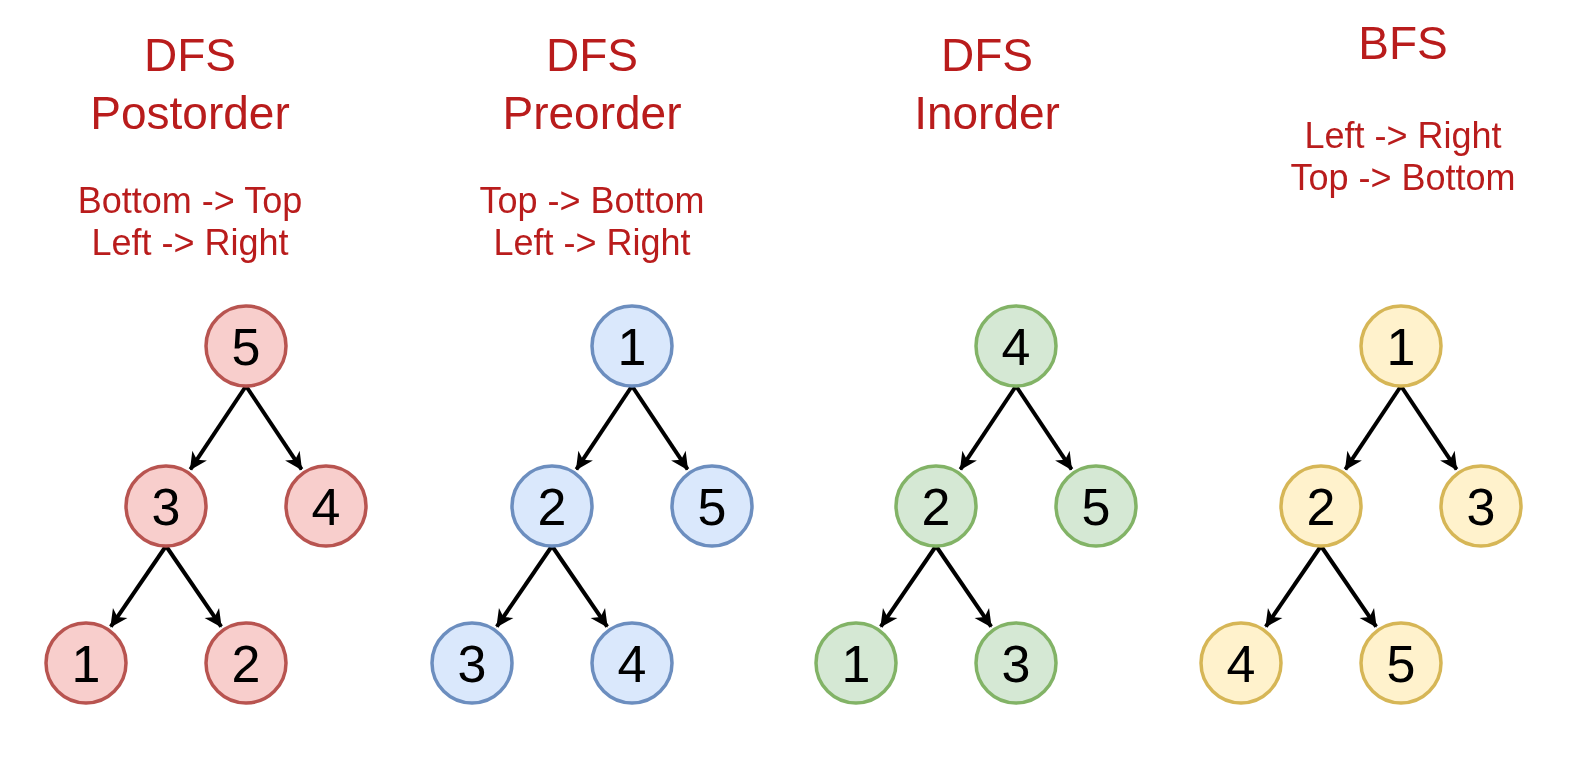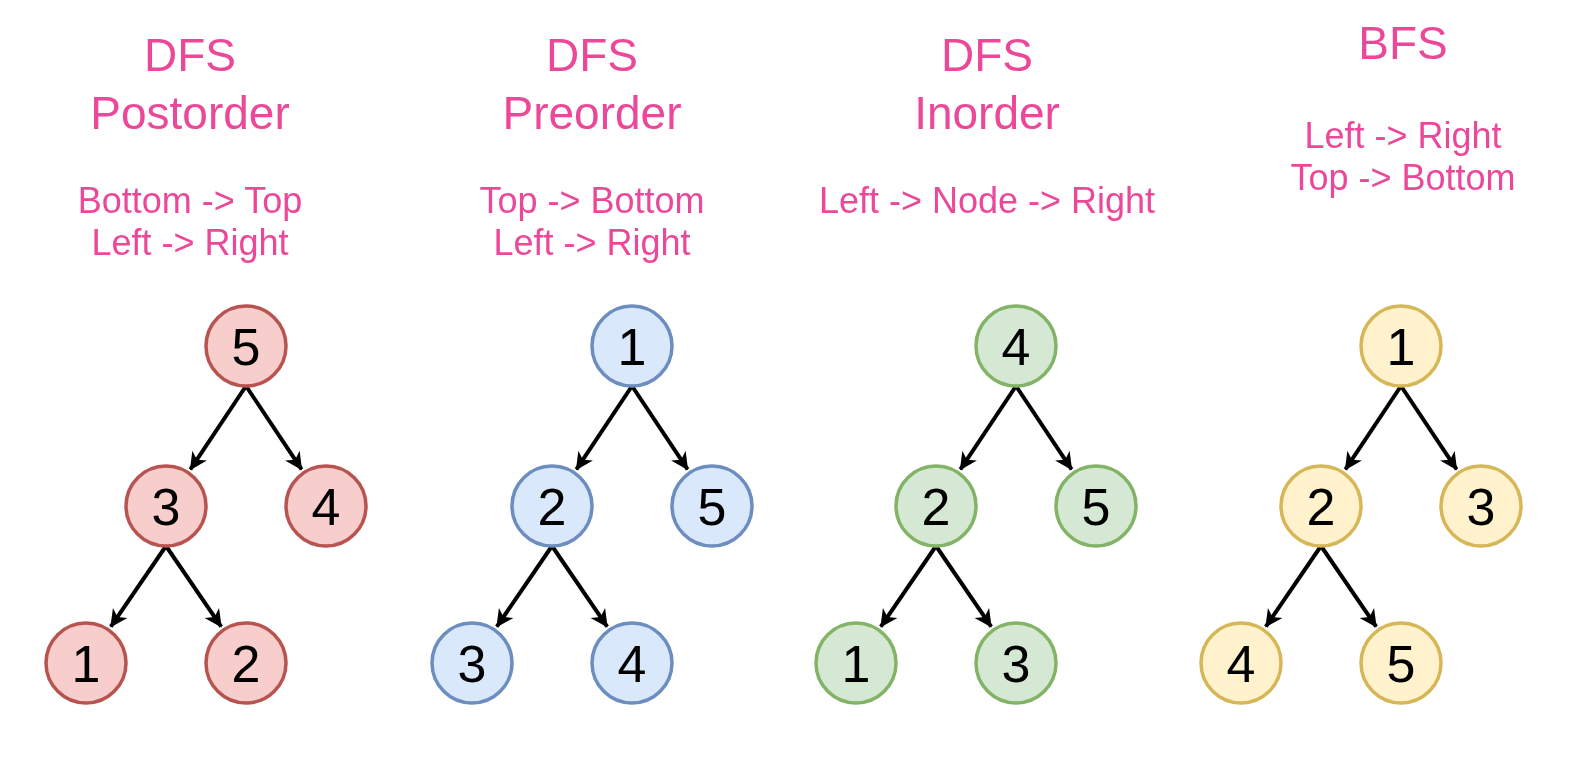--- a/index.html
+++ b/index.html
@@ -1,18 +1,18 @@
 <!DOCTYPE html>
 <html><head>
 <meta charset="utf-8">
 <style>
   html,body { margin:0; padding:0; background:#ffffff; }
   .canvas {
     position:relative; width:1580px; height:762px; background:#ffffff;
-    font-family:"Liberation Sans", "DejaVu Sans", sans-serif; color:#ec4899;
+    font-family:"Liberation Sans", "DejaVu Sans", sans-serif; color:#b91c1c;
     overflow:hidden;
   }
   .col { position:absolute; top:0; height:100%; width:380px; }
   .col-1 { left:0px; }
   .col-2 { left:402px; }
   .col-3 { left:797px; }
   .col-4 { left:1213px; }
   .title {
     position:absolute; top:26px; width:100%; text-align:center;
     font-size:46px; line-height:58px; white-space:pre-line; font-weight:400;
@@ -86,21 +86,20 @@
           <circle cx="60" cy="365" r="40" fill="#dae8fc" stroke="#6c8ebf" stroke-width="3.5"></circle>
           <text x="60" y="365" dy="0.36em" text-anchor="middle" font-size="52" fill="#000000">3</text>
           <circle cx="220" cy="365" r="40" fill="#dae8fc" stroke="#6c8ebf" stroke-width="3.5"></circle>
           <text x="220" y="365" dy="0.36em" text-anchor="middle" font-size="52" fill="#000000">4</text>
         </svg></div>
   </section>
 
   <section class="col col-3">
     <div class="title">DFS
 Inorder</div>
-    <div class="subtitle">Left -&gt; Node -&gt; Right</div>
     <div class="tree"><svg viewBox="0 0 440 414" width="440" height="414">
           <defs>
             <marker id="ah2" viewBox="0 0 12 12" refX="10.5" refY="6" markerWidth="21" markerHeight="21" markerUnits="userSpaceOnUse" orient="auto">
               <path d="M1,1 L11,6 L1,11 L3.8,6 Z" fill="#000000"></path>
             </marker>
           </defs>
           <line x1="220" y1="88" x2="164.4" y2="171.4" stroke="#000000" stroke-width="4" marker-end="url(#ah2)"></line>
           <line x1="220" y1="88" x2="275.6" y2="171.4" stroke="#000000" stroke-width="4" marker-end="url(#ah2)"></line>
           <line x1="140" y1="248" x2="84.8" y2="328.7" stroke="#000000" stroke-width="4" marker-end="url(#ah2)"></line>
           <line x1="140" y1="248" x2="195.2" y2="328.7" stroke="#000000" stroke-width="4" marker-end="url(#ah2)"></line>

